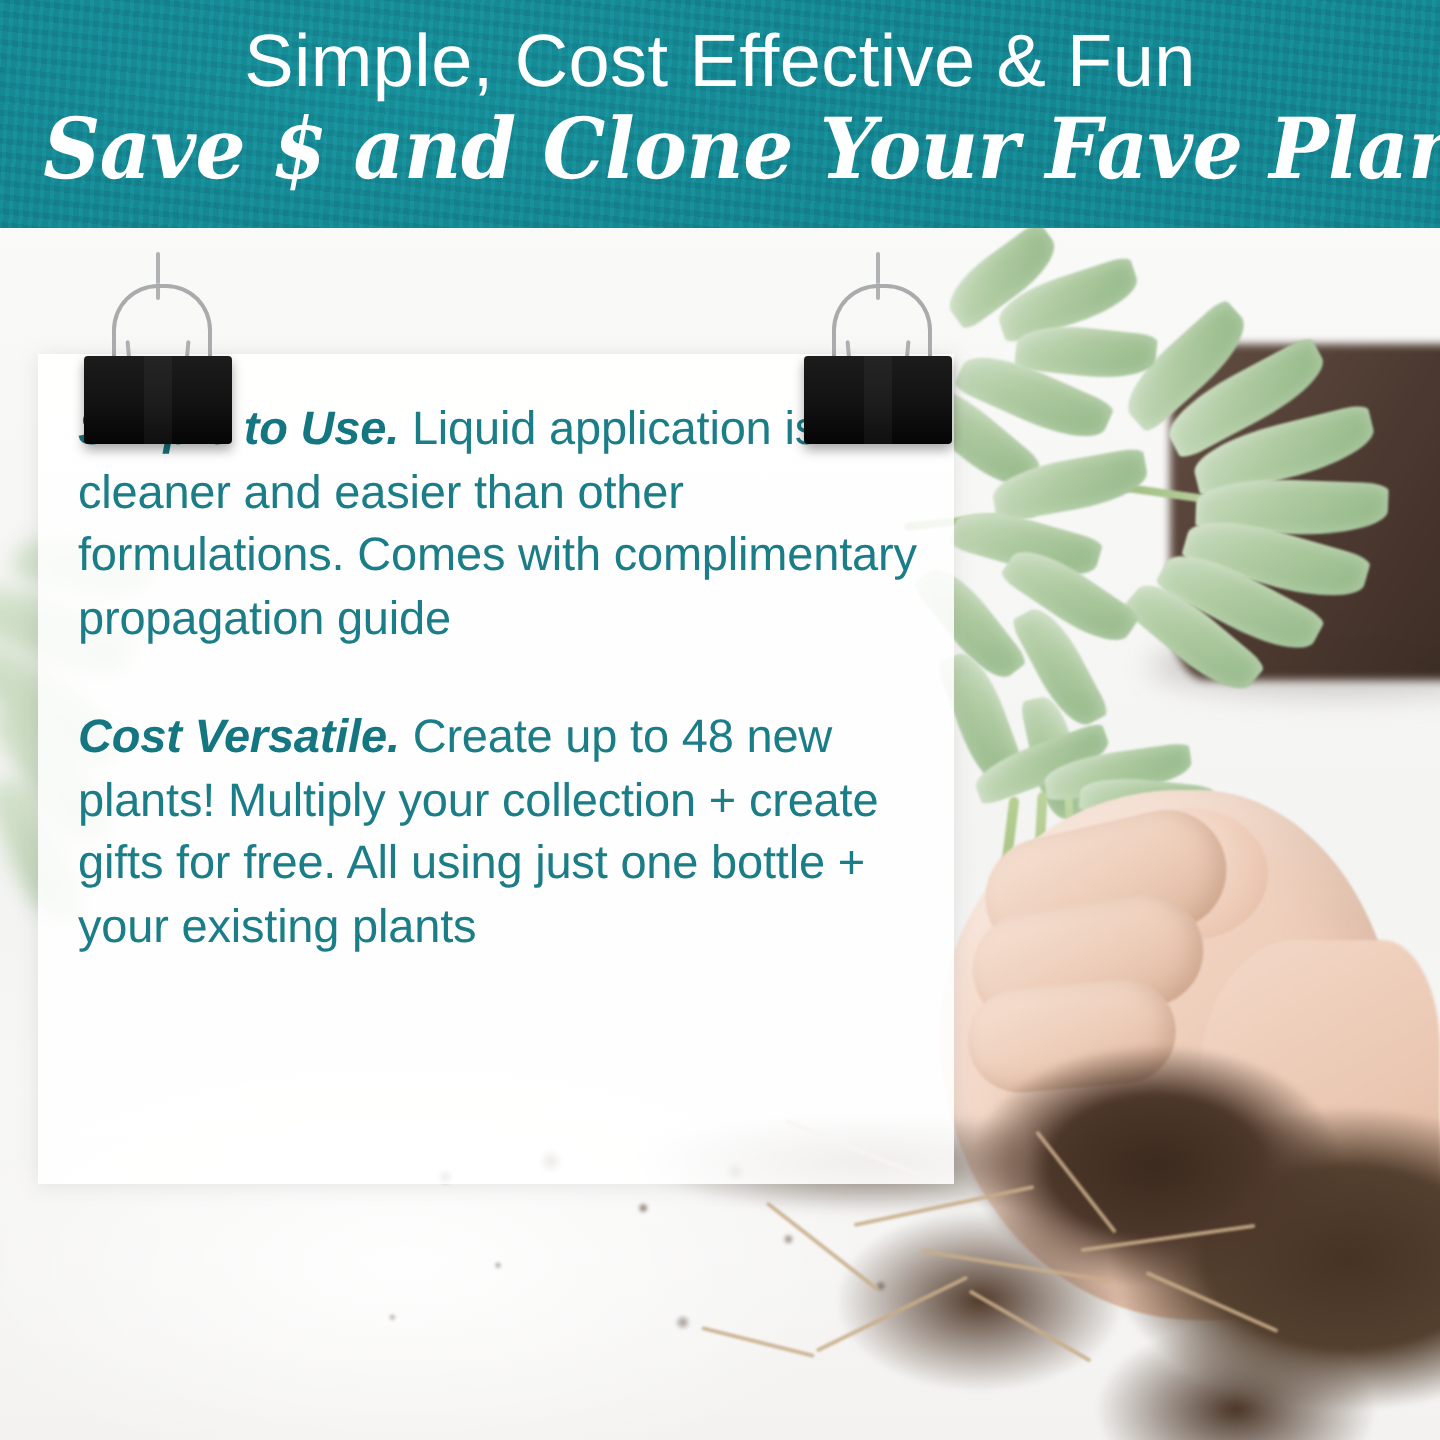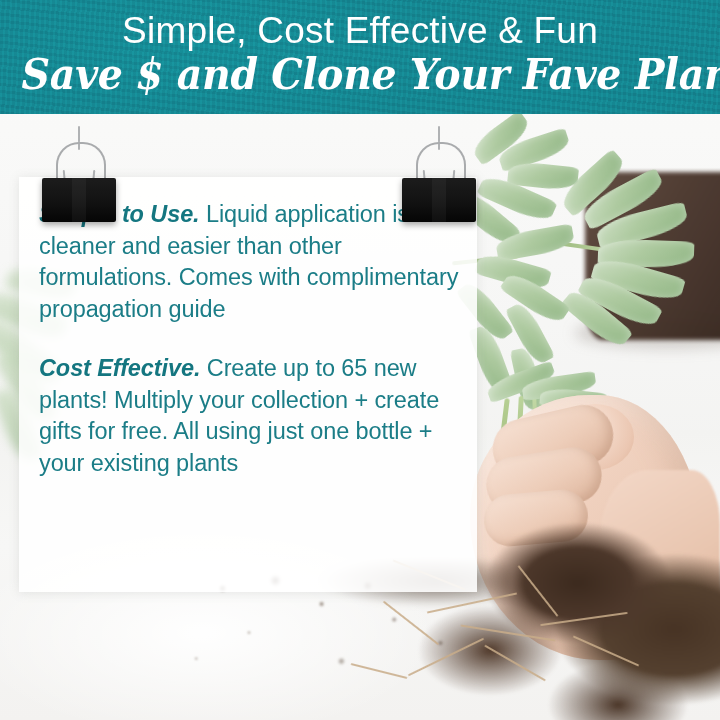--- a/index.html
+++ b/index.html
@@ -348,21 +348,21 @@
     <div class="headline-1">Simple, Cost Effective &amp; Fun</div>
     <div class="headline-2">Save $ and Clone Your Fave Plants!</div>
   </div>
 
   <div class="card">
     <div class="card-inner">
       <p class="para">
         <span class="lead">Simple to Use.</span><span> Liquid application is cleaner and easier than other formulations. Comes with complimentary propagation guide</span>
       </p>
       <p class="para">
-        <span class="lead">Cost Effective.</span><span> Create up to 65 new plants! Multiply your collection + create gifts for free. All using just one bottle + your existing plants</span>
+        <span class="lead">Cost Versatile.</span><span> Create up to 48 new plants! Multiply your collection + create gifts for free. All using just one bottle + your existing plants</span>
       </p>
     </div>
   </div>
 
   <div class="clip clip-a">
     <div class="wire-stem"></div>
     <div class="wire"></div>
     <div class="wire-legs">
         <i></i>
         <i></i>

